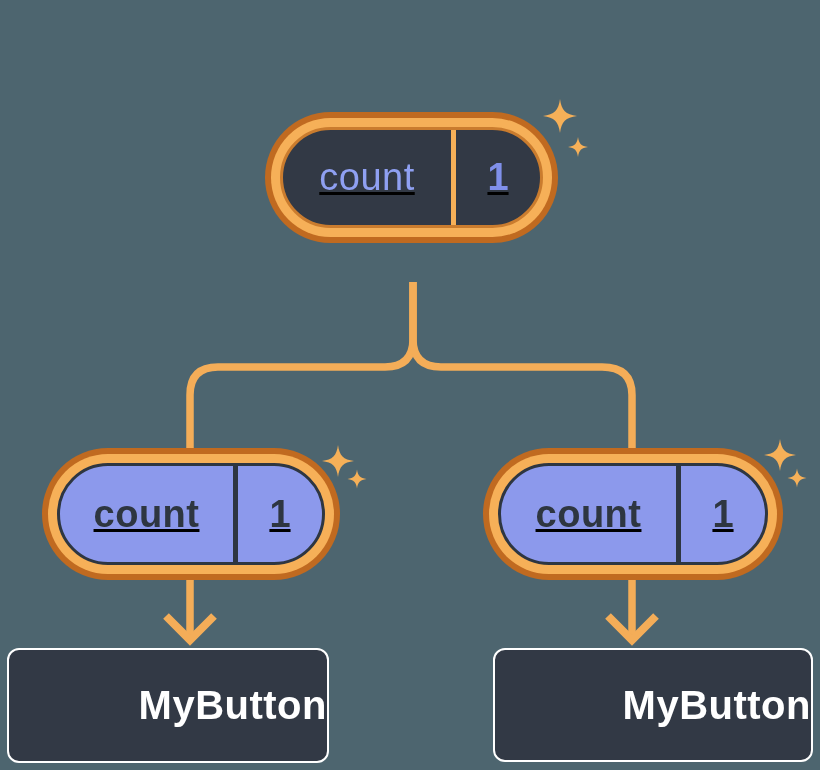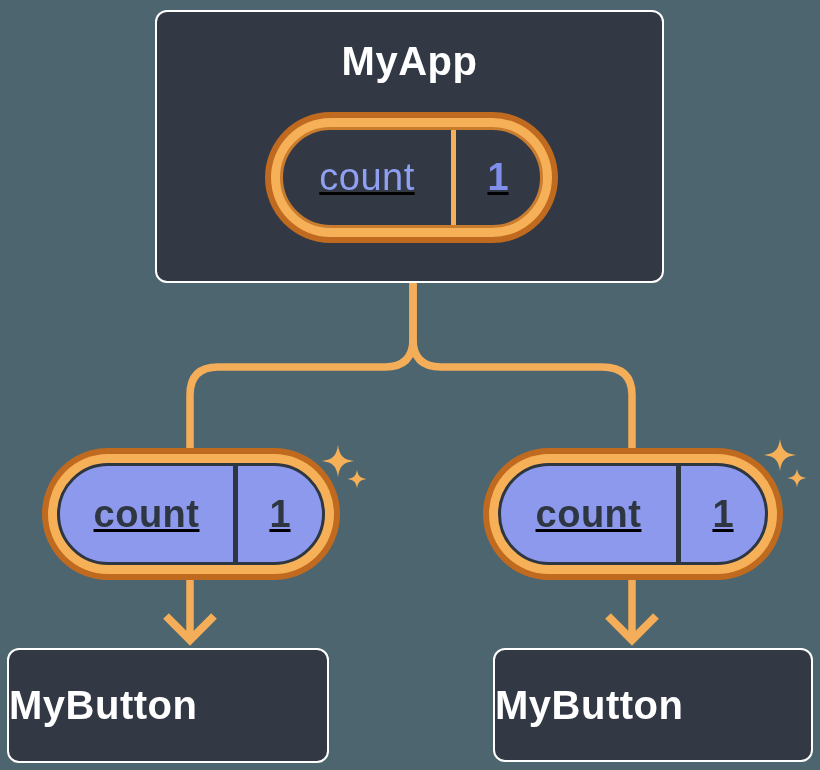--- a/index.html
+++ b/index.html
@@ -35,21 +35,21 @@
   }
   .card-root{left:155px;top:10px;width:509px;height:273px;}
   .card-root .card-title{
     padding-top:27px;
     text-align:center;
     font-size:40px;
     font-weight:600;
     letter-spacing:.5px;
   }
   .card-leaf{
-    display:flex;align-items:center;justify-content:flex-start;
+    display:flex;align-items:center;justify-content:flex-end;
     font-size:40px;font-weight:600;letter-spacing:.5px;
   }
   .card-leaf-1{left:7px;top:648px;width:322px;height:115px;}
   .card-leaf-2{left:493px;top:648px;width:320px;height:114px;}
   .pill{
     position:absolute;
     border-radius:999px;
     background:var(--orangeDark,#c06a20);
     padding:6px;
     box-sizing:border-box;
@@ -121,23 +121,20 @@
     <g>
       <use href="#sparkle" class="sparkle" transform="translate(338,461) scale(16)"></use>
       <use href="#sparkle" class="sparkle" transform="translate(357,479) scale(9.5)"></use>
     </g>
     <g>
       <use href="#sparkle" class="sparkle" transform="translate(780,455) scale(16)"></use>
       <use href="#sparkle" class="sparkle" transform="translate(797,478) scale(9.5)"></use>
     </g>
   </svg>
 
-  <div class="card card-root">
-    <div class="card-title">MyApp</div>
-  </div>
 
   <div class="pill pill-state state">
     <div class="pill-mid">
       <div class="pill-inner">
         <div class="pill-name">count</div>
         <div class="pill-divider"></div>
         <div class="pill-value">1</div>
       </div>
     </div>
   </div>

